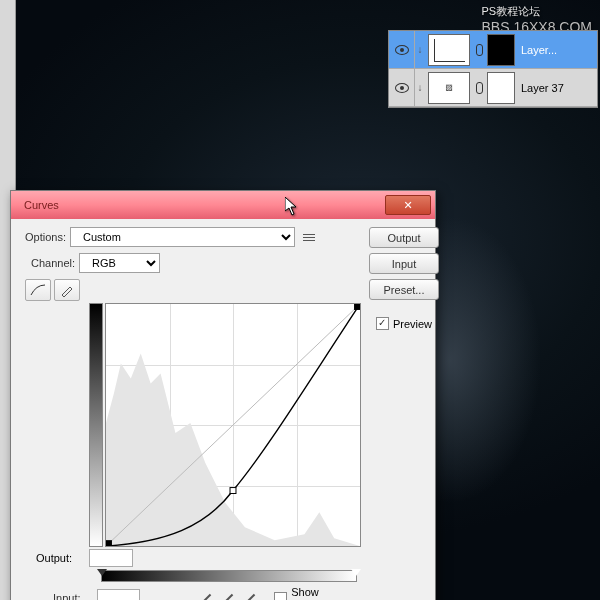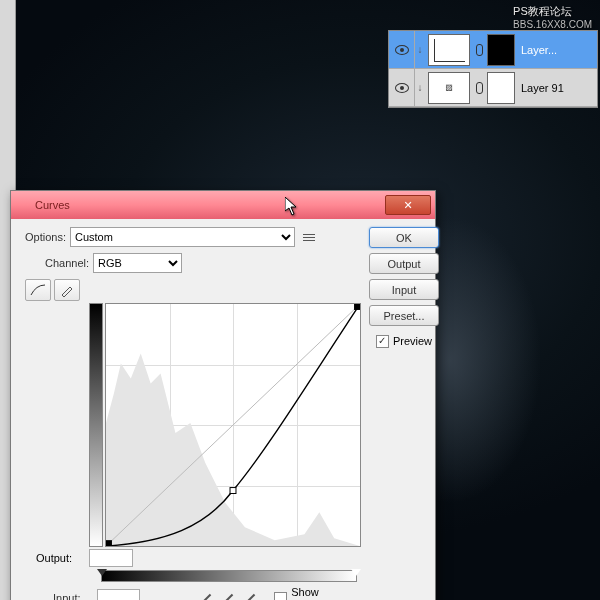--- a/index.html
+++ b/index.html
@@ -1,47 +1,47 @@
 <!DOCTYPE html>
 <html><head>
 <meta charset="utf-8">
 <style>
 *{margin:0;padding:0;box-sizing:border-box;font-family:Tahoma,sans-serif;font-size:11px}
 body{width:600px;height:600px;position:relative;background:#2a3540;overflow:hidden}
 .bg-img{position:absolute;inset:0;background:radial-gradient(ellipse 400px 300px at 60% 40%,#1a2530 0%,#0a1218 60%,#050a10 100%)}
 .ruler-v{position:absolute;left:0;top:0;width:16px;height:100%;background:#d8d8d8;border-right:1px solid #999}
 .watermark{position:absolute;top:4px;right:8px;font-size:12px;font-family:'Microsoft YaHei';color:#e8e8e8;text-shadow:1px 1px 2px rgba(0,0,0,.8)}
-.watermark .sub{font-size:10px;color:#bbb}
+.watermark .sub{font-size:14px;color:#bbb}
 .layers-panel{position:absolute;top:30px;right:2px;width:210px;background:#d8d8d8;border:1px solid #888}
 .layer-row{display:flex;align-items:center;height:38px;border-bottom:1px solid #aaa}
 .layer-row.sel{background:#5a9fee}
 .vis-col{width:26px;height:100%;display:flex;align-items:center;justify-content:center;border-right:1px solid #aaa}
 .eye{width:14px;height:10px;border:1px solid #333;border-radius:60%;position:relative}
 .eye::after{content:"";position:absolute;width:4px;height:4px;background:#333;border-radius:50%;top:2px;left:4px}
 .tb{width:42px;height:32px;margin-left:3px;border:1px solid #666;background:#fff;display:flex;align-items:center;justify-content:center;font-size:8px;color:#333}
 .tb.curv{background:#fff;position:relative}
 .tb.curv::after{content:"";position:absolute;width:30px;height:22px;border-left:1px solid #333;border-bottom:1px solid #333;top:4px;left:5px}
 .mask{width:28px;height:32px;margin-left:3px;border:1px solid #666;background:#000}
 .lname{margin-left:6px;color:#000}
 .layer-row.sel .lname{color:#fff}
 .link-ic{width:10px;height:14px;margin-left:4px;position:relative}
 .link-ic::before{content:"";position:absolute;width:5px;height:10px;border:1px solid #333;border-radius:3px;left:2px;top:1px}
 .d-arrow{width:10px;text-align:center;color:#555;font-size:10px}
 .dialog{position:absolute;left:10px;top:190px;width:426px;background:#f0f0f0;border:1px solid #7a7a7a;box-shadow:3px 3px 10px rgba(0,0,0,.5)}
-.titlebar{height:28px;background:linear-gradient(#ffa8b0,#ff8893,#e76070);display:flex;align-items:center;padding-left:24px;color:#7a2020;font-size:12px}
+.titlebar{height:28px;background:linear-gradient(#ffa8b0,#ff8893,#e76070);display:flex;align-items:center;padding-left:13px;color:#7a2020;font-size:12px}
 .close-btn{margin-left:auto;width:46px;height:20px;margin-right:4px;background:linear-gradient(#e07860,#c84530);color:#fff;display:flex;align-items:center;justify-content:center;border-radius:2px;font-size:10px;border:1px solid #963020}
 .dlg-body{display:flex;padding:8px 10px 10px 14px}
 .left-col{flex:1}
 .row{display:flex;align-items:center;margin-bottom:6px}
 .lbl{color:#333}
-select,.sel-input{height:20px;border:1px solid #a0a0a0;background:#fff;font-size:11px;padding:0 0}
+select,.sel-input{height:20px;border:1px solid #a0a0a0;background:#fff;font-size:11px;padding:0 8px}
 .preset-sel{width:225px;margin-left:4px}
 .menu-ic{width:16px;height:16px;margin-left:6px;display:flex;flex-direction:column;justify-content:center;gap:2px;padding:2px}
 .menu-ic span{height:1px;background:#555}
-.ch-sel{width:89px;margin-left:4px}
+.ch-sel{width:81px;margin-left:4px}
 .tool-row{display:flex;gap:3px;margin-bottom:2px}
 .tbtn{width:26px;height:22px;border:1px solid #aaa;background:linear-gradient(#fdfdfd,#e8e8e8);display:flex;align-items:center;justify-content:center;border-radius:2px}
 .curve-wrap{display:flex;margin-top:2px}
 .yramp{width:14px;height:244px;background:linear-gradient(#000,#fff);border:1px solid #888}
 .curve-box{width:256px;height:244px;border:1px solid #888;background:#fff;position:relative;margin-left:2px}
 .grid-l{position:absolute;background:#ddd}
 .gv{width:1px;height:100%}
 .gh{height:1px;width:100%}
 .diag{position:absolute;inset:0}
 .hist{position:absolute;inset:0}
@@ -53,21 +53,21 @@
 .inp-row{display:flex;align-items:center;margin-top:4px;margin-left:28px}
 .droppers{display:flex;gap:6px;margin-left:60px}
 .drp{width:16px;height:16px;position:relative}
 .drp::before{content:"";position:absolute;width:10px;height:2px;background:#555;transform:rotate(-45deg);top:7px;left:2px}
 .cb{width:13px;height:13px;border:1px solid #888;background:#fff;margin-right:4px}
 .cb.chk::after{content:"✓";font-size:10px;position:relative;top:-2px;left:1px;color:#333}
 .right-col{width:74px;margin-left:8px;display:flex;flex-direction:column;gap:5px;align-items:center}
 .btn{width:70px;height:21px;border:1px solid #999;background:linear-gradient(#fdfdfd,#e2e2e2);border-radius:3px;display:flex;align-items:center;justify-content:center;color:#333}
 .btn.primary{border:1px solid #4a8ad4;box-shadow:0 0 2px #6aa5e8}
 .btn.dis{color:#aaa}
-.prev-row{display:flex;align-items:flex-start;margin-top:4px}
+.prev-row{display:flex;align-items:center;margin-top:12px}
 .cursor{position:absolute;left:285px;top:197px;width:14px;height:20px;z-index:20}
 .cursor svg{filter:drop-shadow(1px 1px 1px rgba(0,0,0,.5))}
 .face-hint{position:absolute;right:30px;top:180px;width:200px;height:400px;background:radial-gradient(ellipse 140px 220px at 40% 45%,#3a4550 0%,transparent 65%);opacity:.85}
 </style>
 </head>
 <body>
 
 <div class="bg-img"></div>
 <div class="face-hint"></div>
 <div class="ruler-v"></div>
@@ -89,21 +89,21 @@
     <span class="lname">Layer...</span>
   </div>
   <div class="layer-row">
     <div class="vis-col">
         <div class="eye"></div>
       </div>
     <div class="d-arrow">↓</div>
     <div class="tb">▨</div>
     <div class="link-ic"></div>
     <div class="mask" style="background:#fff"></div>
-    <span class="lname">Layer 91</span>
+    <span class="lname">Layer 37</span>
   </div>
 </div>
 
 <div class="dialog">
   <div class="titlebar">
     <span>Curves</span>
     <div class="close-btn">
         <span>✕</span>
       </div>
   </div>
@@ -111,21 +111,21 @@
     <div class="left-col">
       <div class="row">
         <span class="lbl">Options:</span>
         <select class="preset-sel"><option>Custom</option></select>
         <div class="menu-ic">
             <span></span>
             <span></span>
             <span></span>
           </div>
       </div>
-      <div class="row" style="margin-left:20px">
+      <div class="row" style="margin-left:6px">
         <span class="lbl">Channel:</span>
         <select class="ch-sel"><option>RGB</option></select>
       </div>
       <div class="tool-row">
         <div class="tbtn">
             <svg width="16" height="12">
               <path d="M1 11 Q6 1 15 1" stroke="#333" fill="none"></path>
             </svg>
           </div>
         <div class="tbtn">
@@ -175,23 +175,20 @@
           <div class="drp"></div>
         </div>
         <div style="display:flex;align-items:center;margin-left:14px">
           <div class="cb"></div>
           <span>Show Clipping</span>
         </div>
       </div>
 
     </div>
     <div class="right-col">
-      <div class="btn primary">
-          <span>OK</span>
-        </div>
       <div class="btn">
           <span>Output</span>
         </div>
       <div class="btn">
           <span>Input</span>
         </div>
       <div class="btn">
           <span>Preset...</span>
         </div>
       <div class="prev-row">

